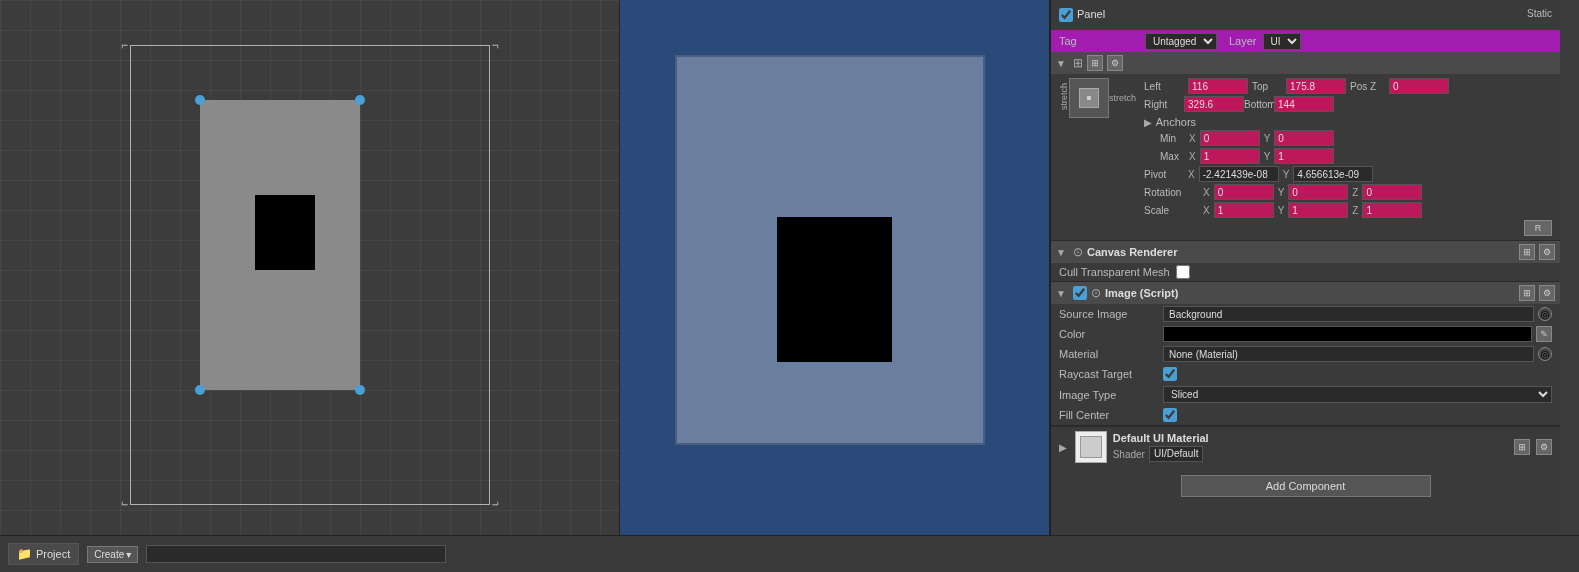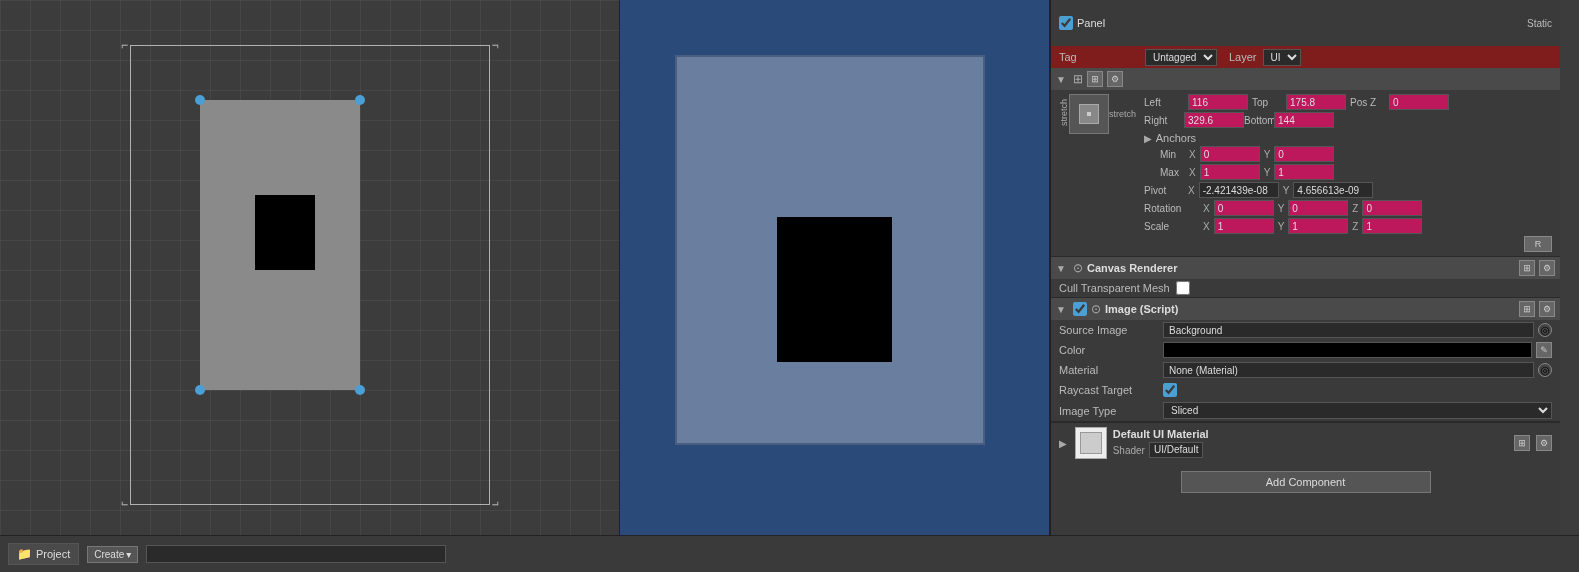--- a/index.html
+++ b/index.html
@@ -201,21 +201,21 @@
       height: 17px;
     }
 
     
     .tag-layer-row {
       display: flex;
       align-items: center;
       padding: 2px 8px;
       min-height: 22px;
       gap: 6px;
-      background: #7f1d1d;
+      background: #a21caf;
     }
 
     .stretch-icon {
       width: 40px;
       height: 40px;
       background: #555;
       border: 1px solid #777;
       display: flex;
       align-items: center;
       justify-content: center;
@@ -314,22 +314,22 @@
       padding: 4px 20px;
       cursor: pointer;
       margin: 8px auto;
       display: block;
       width: 250px;
     }
 
     
     .panel-top-row {
       display: flex;
-      align-items: center;
-      padding: 16px 8px;
+      align-items: flex-start;
+      padding: 8px 8px;
       min-height: 20px;
       gap: 4px;
       background: #3a3a3a;
     }
 
     .panel-label {
       color: #ddd;
       font-size: 11px;
     }
 
@@ -650,20 +650,24 @@
         <input type="checkbox" checked="" class="checkbox-field" style="">
       </div>
 
       <div class="image-type-row">
         <span style="color:#bbb; font-size:11px; width:100px;">Image Type</span>
         <select class="dropdown" style="flex:1;">
           <option>Sliced</option>
         </select>
       </div>
 
+      <div class="source-row">
+        <span class="source-label">Fill Center</span>
+        <input type="checkbox" checked="" class="checkbox-field" style="">
+      </div>
     </div>
 
     <div class="material-section">
       <span style="color:#aaa; font-size:10px; margin-right:2px;">▶</span>
       <div class="material-thumbnail">
         <div class="material-inner"></div>
       </div>
       <div class="material-info">
         <span class="material-name">Default UI Material</span>
         <div class="material-shader">

